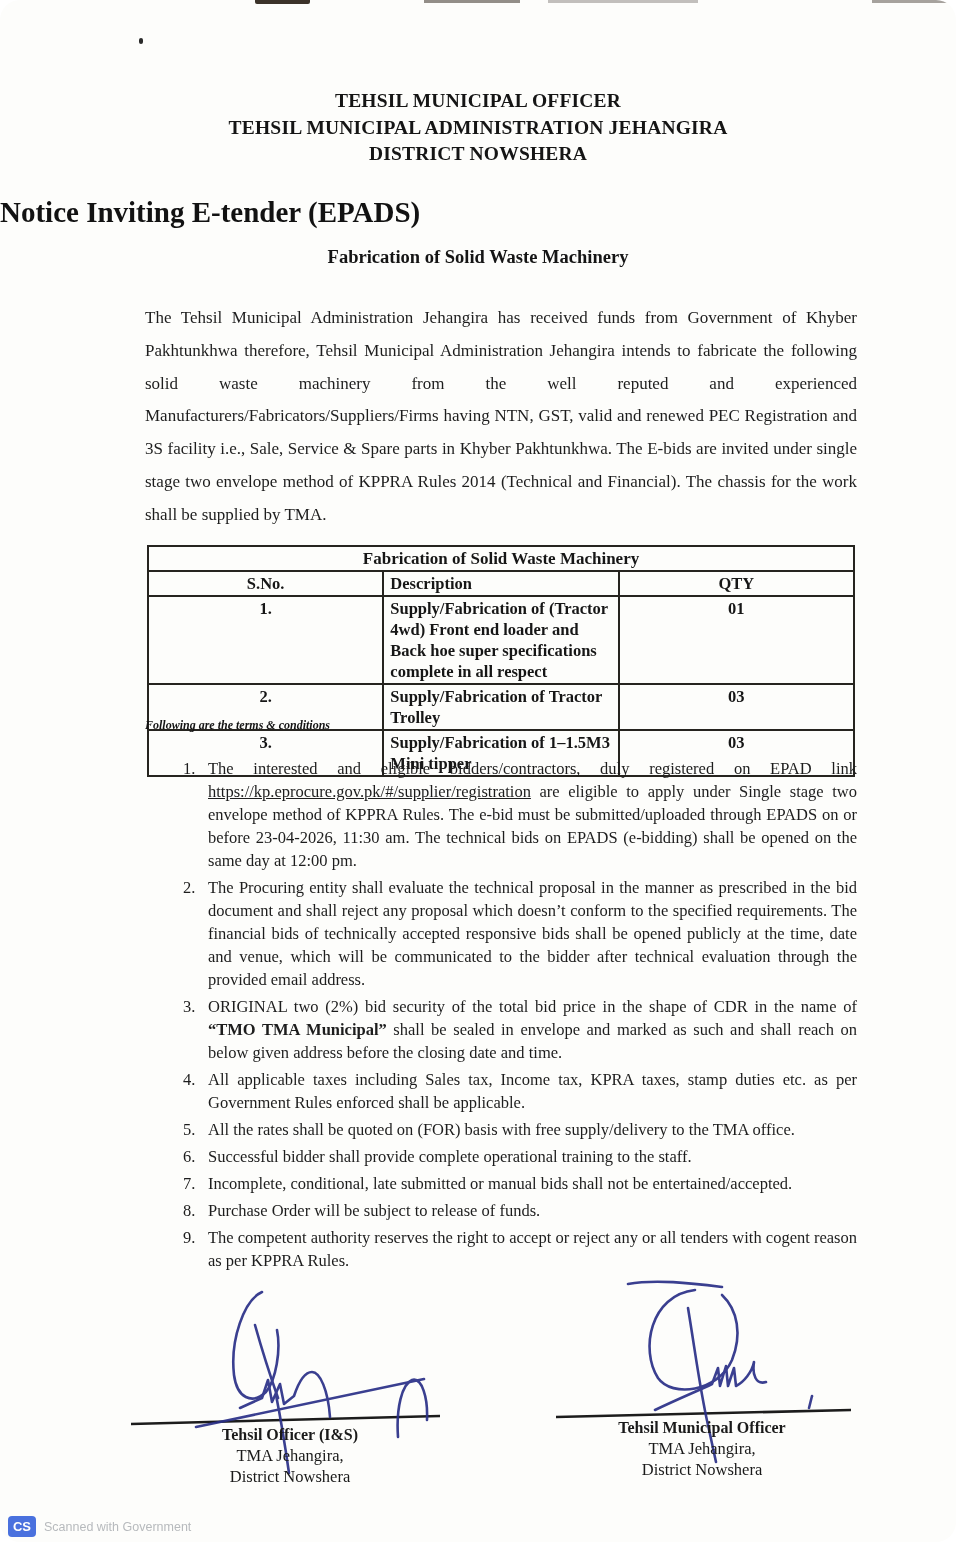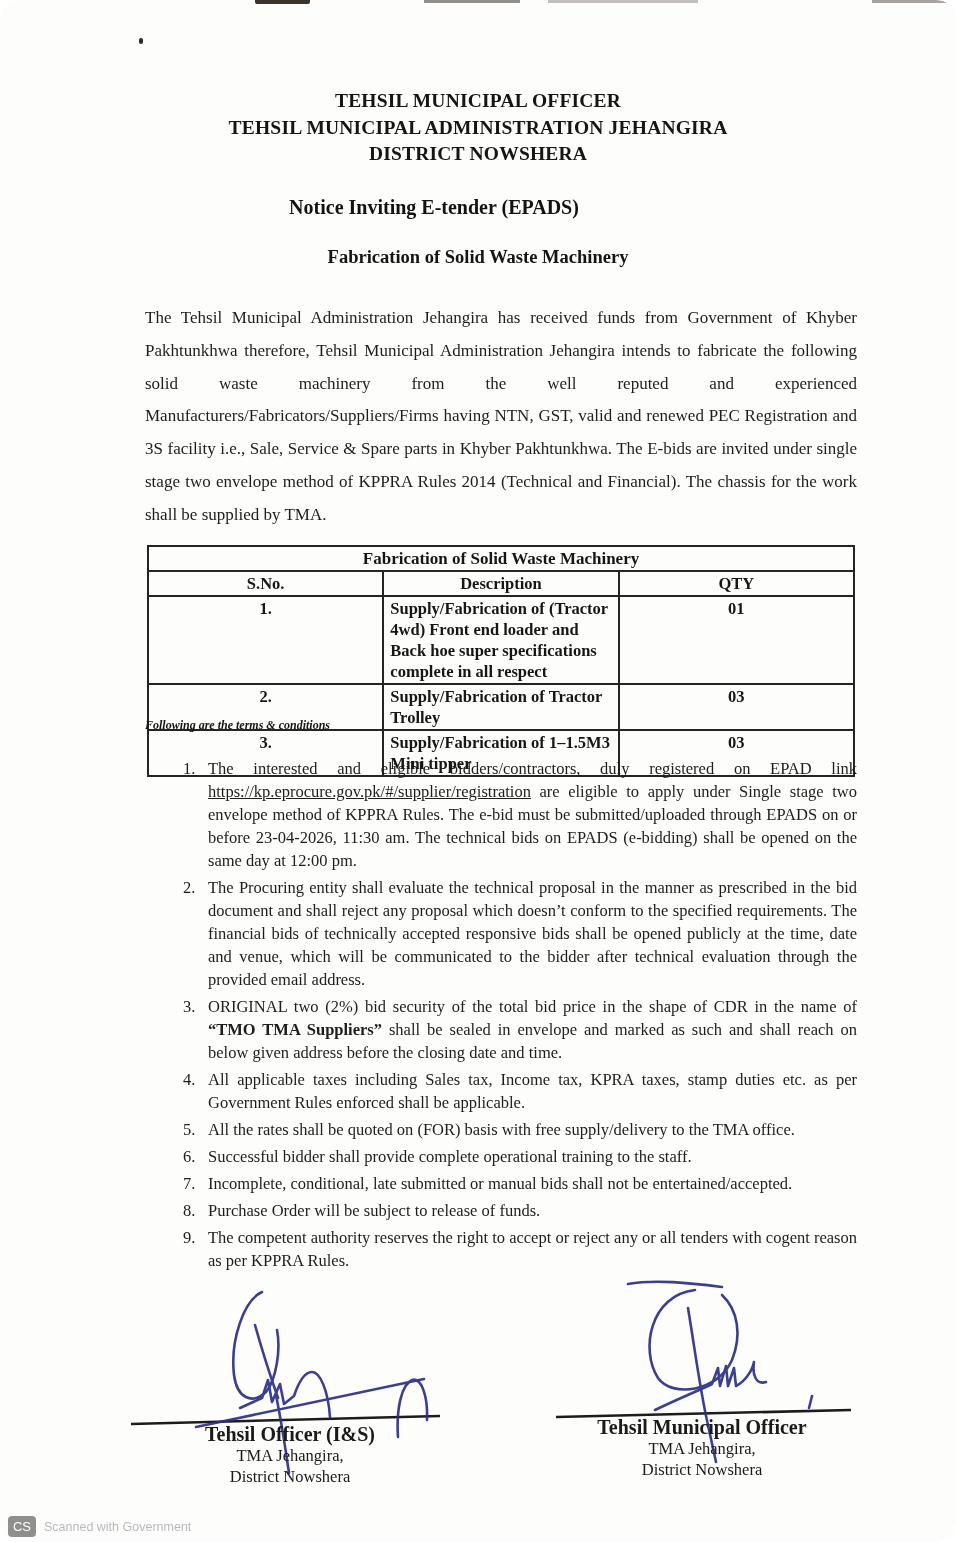--- a/index.html
+++ b/index.html
@@ -20,41 +20,41 @@
   .artifact.a4{left:872px;width:84px;height:3px;opacity:.45;}
   .speck{position:absolute;left:139px;top:38px;width:4px;height:6px;background:#2a2a2a;border-radius:2px;}
 
   .doc-header{
     position:absolute;top:88px;left:0;width:956px;
     text-align:center;font-weight:bold;font-size:19.5px;line-height:26.5px;
     letter-spacing:.2px;color:#151515;
   }
   .notice-title{
     position:absolute;top:196px;left:0;width:868px;
-    text-align:center;font-weight:bold;font-size:20px;color:#121212;
+    text-align:left;font-weight:bold;font-size:29px;color:#121212;
   }
   .notice-subtitle{
     position:absolute;top:247px;left:0;width:956px;
     text-align:center;font-weight:bold;font-size:18.5px;color:#151515;
   }
   .intro{
     position:absolute;top:302px;left:145px;width:712px;
     font-size:17px;line-height:32.8px;text-align:justify;margin:0;color:#1d1d1d;
   }
   table.spec{
     position:absolute;top:545px;left:147px;width:708px;
     border-collapse:collapse;table-layout:fixed;
     font-size:16.5px;font-weight:bold;color:#161616;
   }
   table.spec td,table.spec th{
     border:2px solid #26241f;padding:1px 6px;line-height:21px;vertical-align:top;
   }
   td.t-title{text-align:center;font-size:17px;}
   th.h-sno{width:58px;text-align:center;}
-  th.h-desc{width:570px;text-align:center;}
+  th.h-desc{width:570px;text-align:left;}
   th.h-qty{width:80px;text-align:center;}
   td.col-sno{text-align:center;}
   td.col-description{text-align:left;padding-left:10px;}
   td.col-qty{text-align:center;}
 
   .terms-heading{
     position:absolute;top:718px;left:145px;
     font-weight:bold;font-size:12px;color:#141414;font-style:italic;
   }
   .terms-list{
@@ -65,28 +65,28 @@
   .term-num{width:25px;flex-shrink:0;}
   .term-text{flex:1;text-align:justify;}
   .seg-link{text-decoration:underline;}
   .seg-bold{font-weight:bold;}
 
   .sig-overlay{position:absolute;left:0;top:0;width:956px;height:1542px;pointer-events:none;}
 
   .sig-block{position:absolute;text-align:center;color:#1a1a1a;}
   .sig-block.left{top:1424px;left:150px;width:280px;}
   .sig-block.right{top:1417px;left:562px;width:280px;}
-  .sig-title{font-weight:bold;font-size:20px;line-height:21px;}
+  .sig-title{font-weight:bold;font-size:16px;line-height:21px;}
   .sig-line2,.sig-line3{font-size:16.5px;line-height:21px;}
 
   .camscanner{position:absolute;left:8px;top:1516px;display:flex;align-items:center;gap:8px;}
   .cs-badge{
     display:inline-flex;align-items:center;justify-content:center;
-    width:28px;height:21px;border-radius:4px;background:#737373;opacity:.8;
-    color:#ffffff;font-family:"Liberation Sans",sans-serif;font-weight:normal;font-size:13px;
+    width:28px;height:21px;border-radius:4px;background:#1d4ed8;opacity:.8;
+    color:#ffffff;font-family:"Liberation Sans",sans-serif;font-weight:bold;font-size:13px;
   }
   .cs-text{color:#b7babd;font-family:"Liberation Sans",sans-serif;font-size:12.5px;}
 </style>
 </head>
 <body>
 
 <div class="page">
 
   <div class="artifact a1"></div>
   <div class="artifact a2"></div>
@@ -141,21 +141,21 @@
       <div class="term-item">
         <span class="term-num">1.</span>
         <span class="term-text"><span>The interested and eligible bidders/contractors, duly registered on EPAD link </span><span class="seg-link">https://kp.eprocure.gov.pk/#/supplier/registration</span><span> are eligible to apply under Single stage two envelope method of KPPRA Rules. The e-bid must be submitted/uploaded through EPADS on or before 23-04-2026, 11:30 am. The technical bids on EPADS (e-bidding) shall be opened on the same day at 12:00 pm.</span></span>
       </div>
       <div class="term-item">
         <span class="term-num">2.</span>
         <span class="term-text"><span>The Procuring entity shall evaluate the technical proposal in the manner as prescribed in the bid document and shall reject any proposal which doesn’t conform to the specified requirements. The financial bids of technically accepted responsive bids shall be opened publicly at the time, date and venue, which will be communicated to the bidder after technical evaluation through the provided email address.</span></span>
       </div>
       <div class="term-item">
         <span class="term-num">3.</span>
-        <span class="term-text"><span>ORIGINAL two (2%) bid security of the total bid price in the shape of CDR in the name of </span><span class="seg-bold">“TMO TMA Suppliers”</span><span> shall be sealed in envelope and marked as such and shall reach on below given address before the closing date and time.</span></span>
+        <span class="term-text"><span>ORIGINAL two (2%) bid security of the total bid price in the shape of CDR in the name of </span><span class="seg-bold">“TMO TMA Municipal”</span><span> shall be sealed in envelope and marked as such and shall reach on below given address before the closing date and time.</span></span>
       </div>
       <div class="term-item">
         <span class="term-num">4.</span>
         <span class="term-text"><span>All applicable taxes including Sales tax, Income tax, KPRA taxes, stamp duties etc. as per Government Rules enforced shall be applicable.</span></span>
       </div>
       <div class="term-item">
         <span class="term-num">5.</span>
         <span class="term-text"><span>All the rates shall be quoted on (FOR) basis with free supply/delivery to the TMA office.</span></span>
       </div>
       <div class="term-item">

